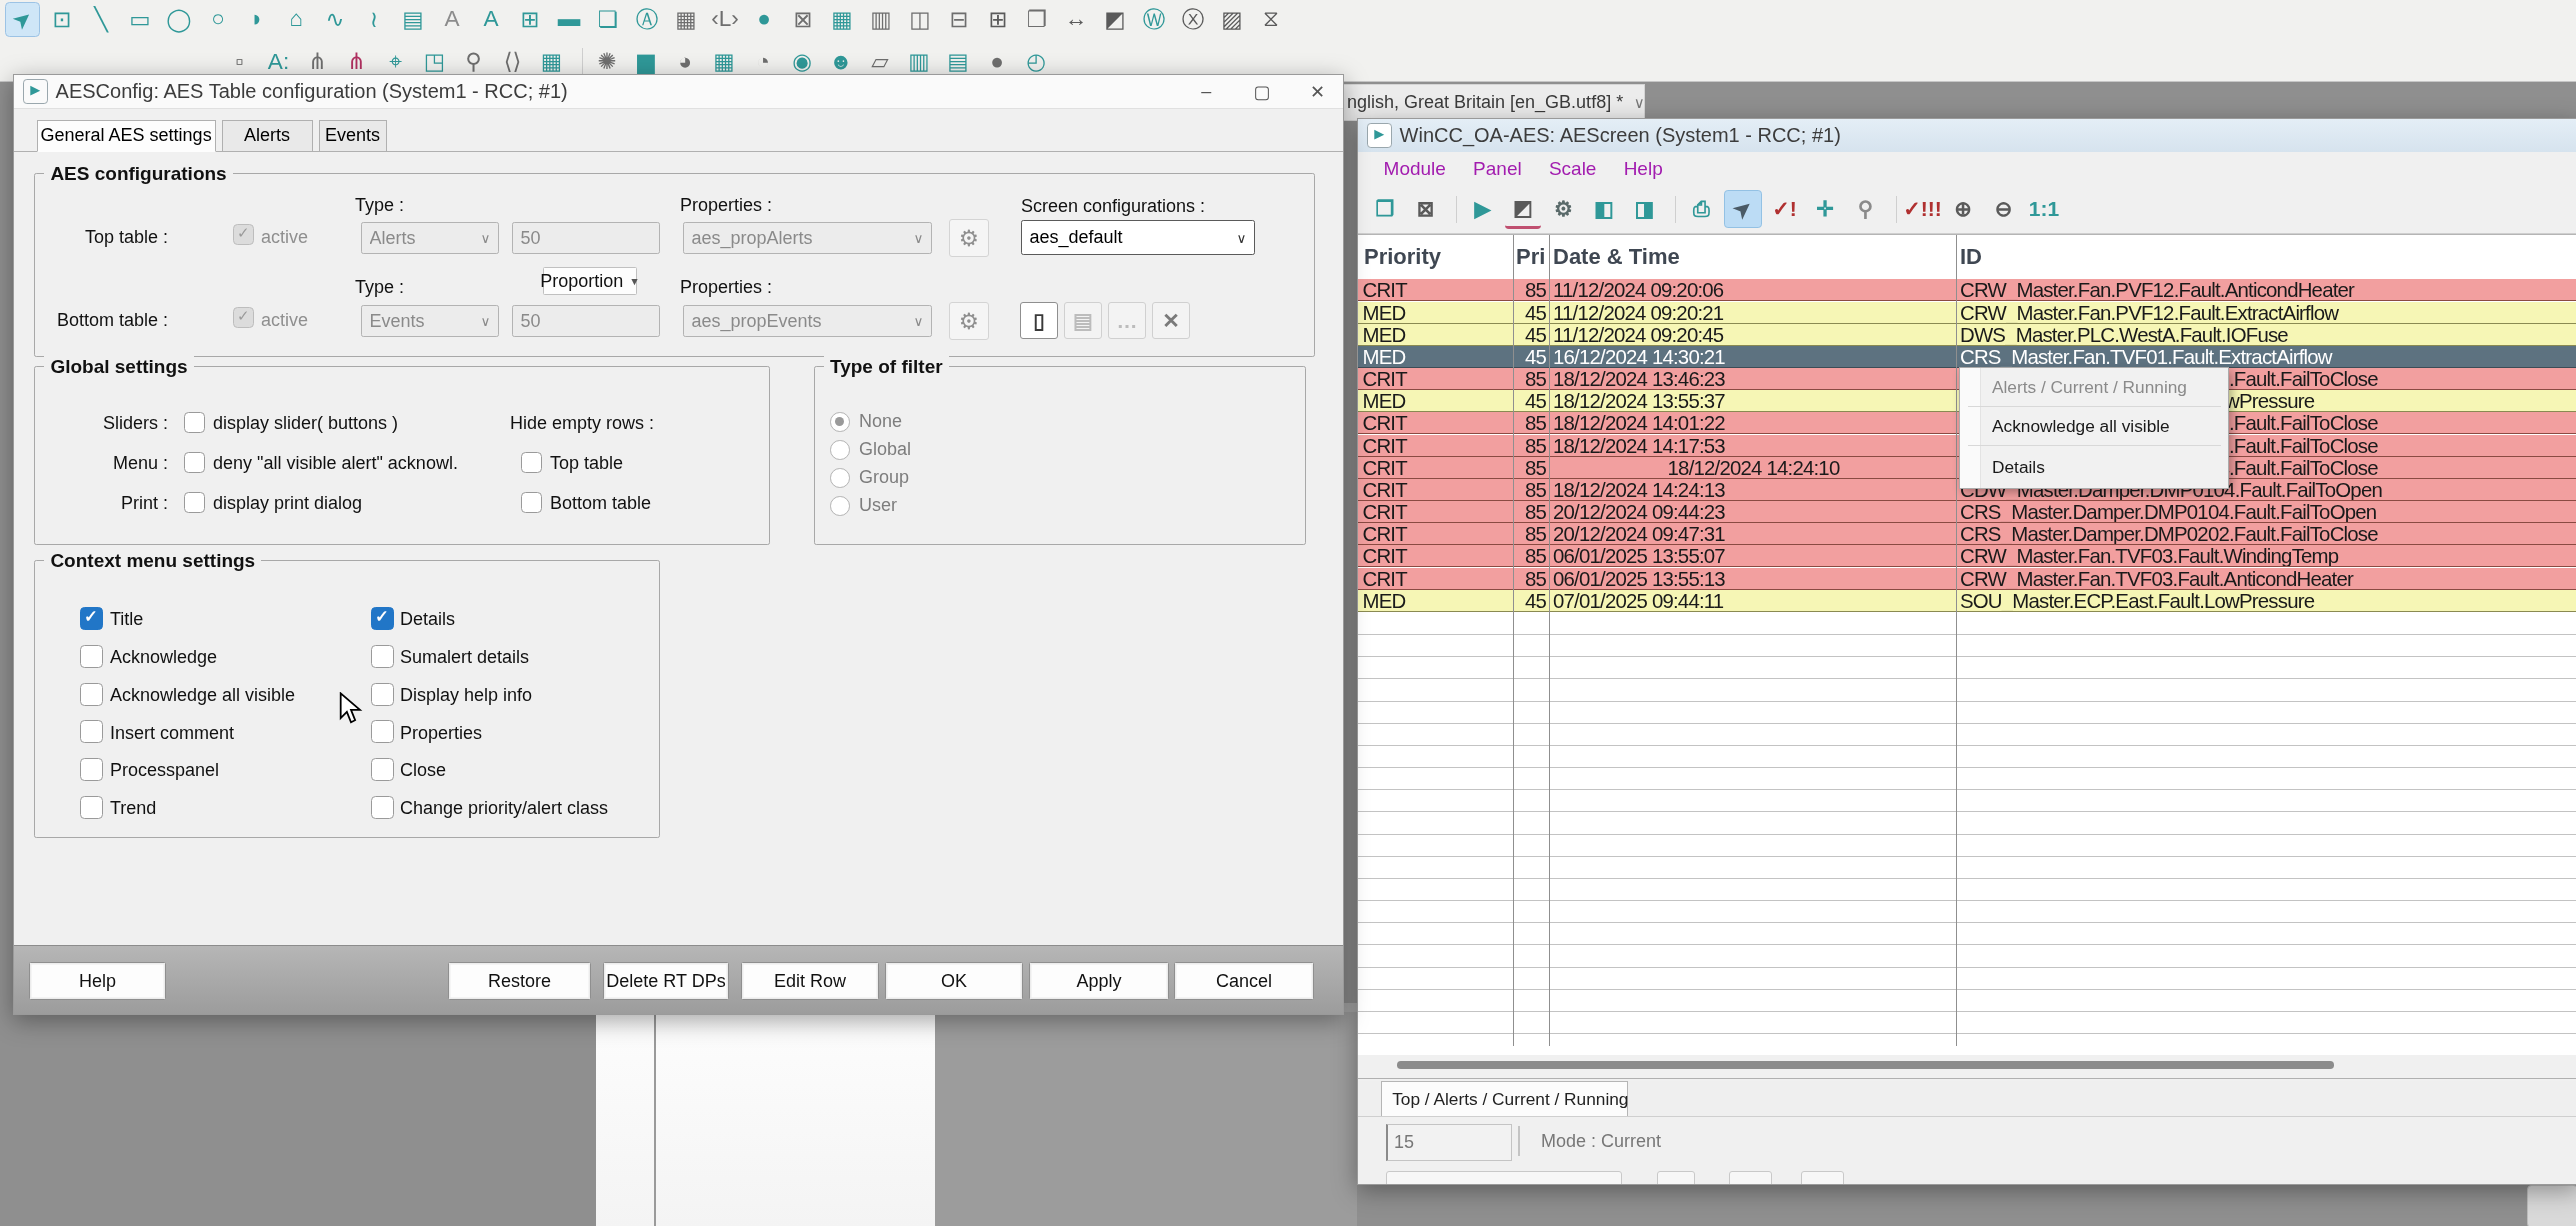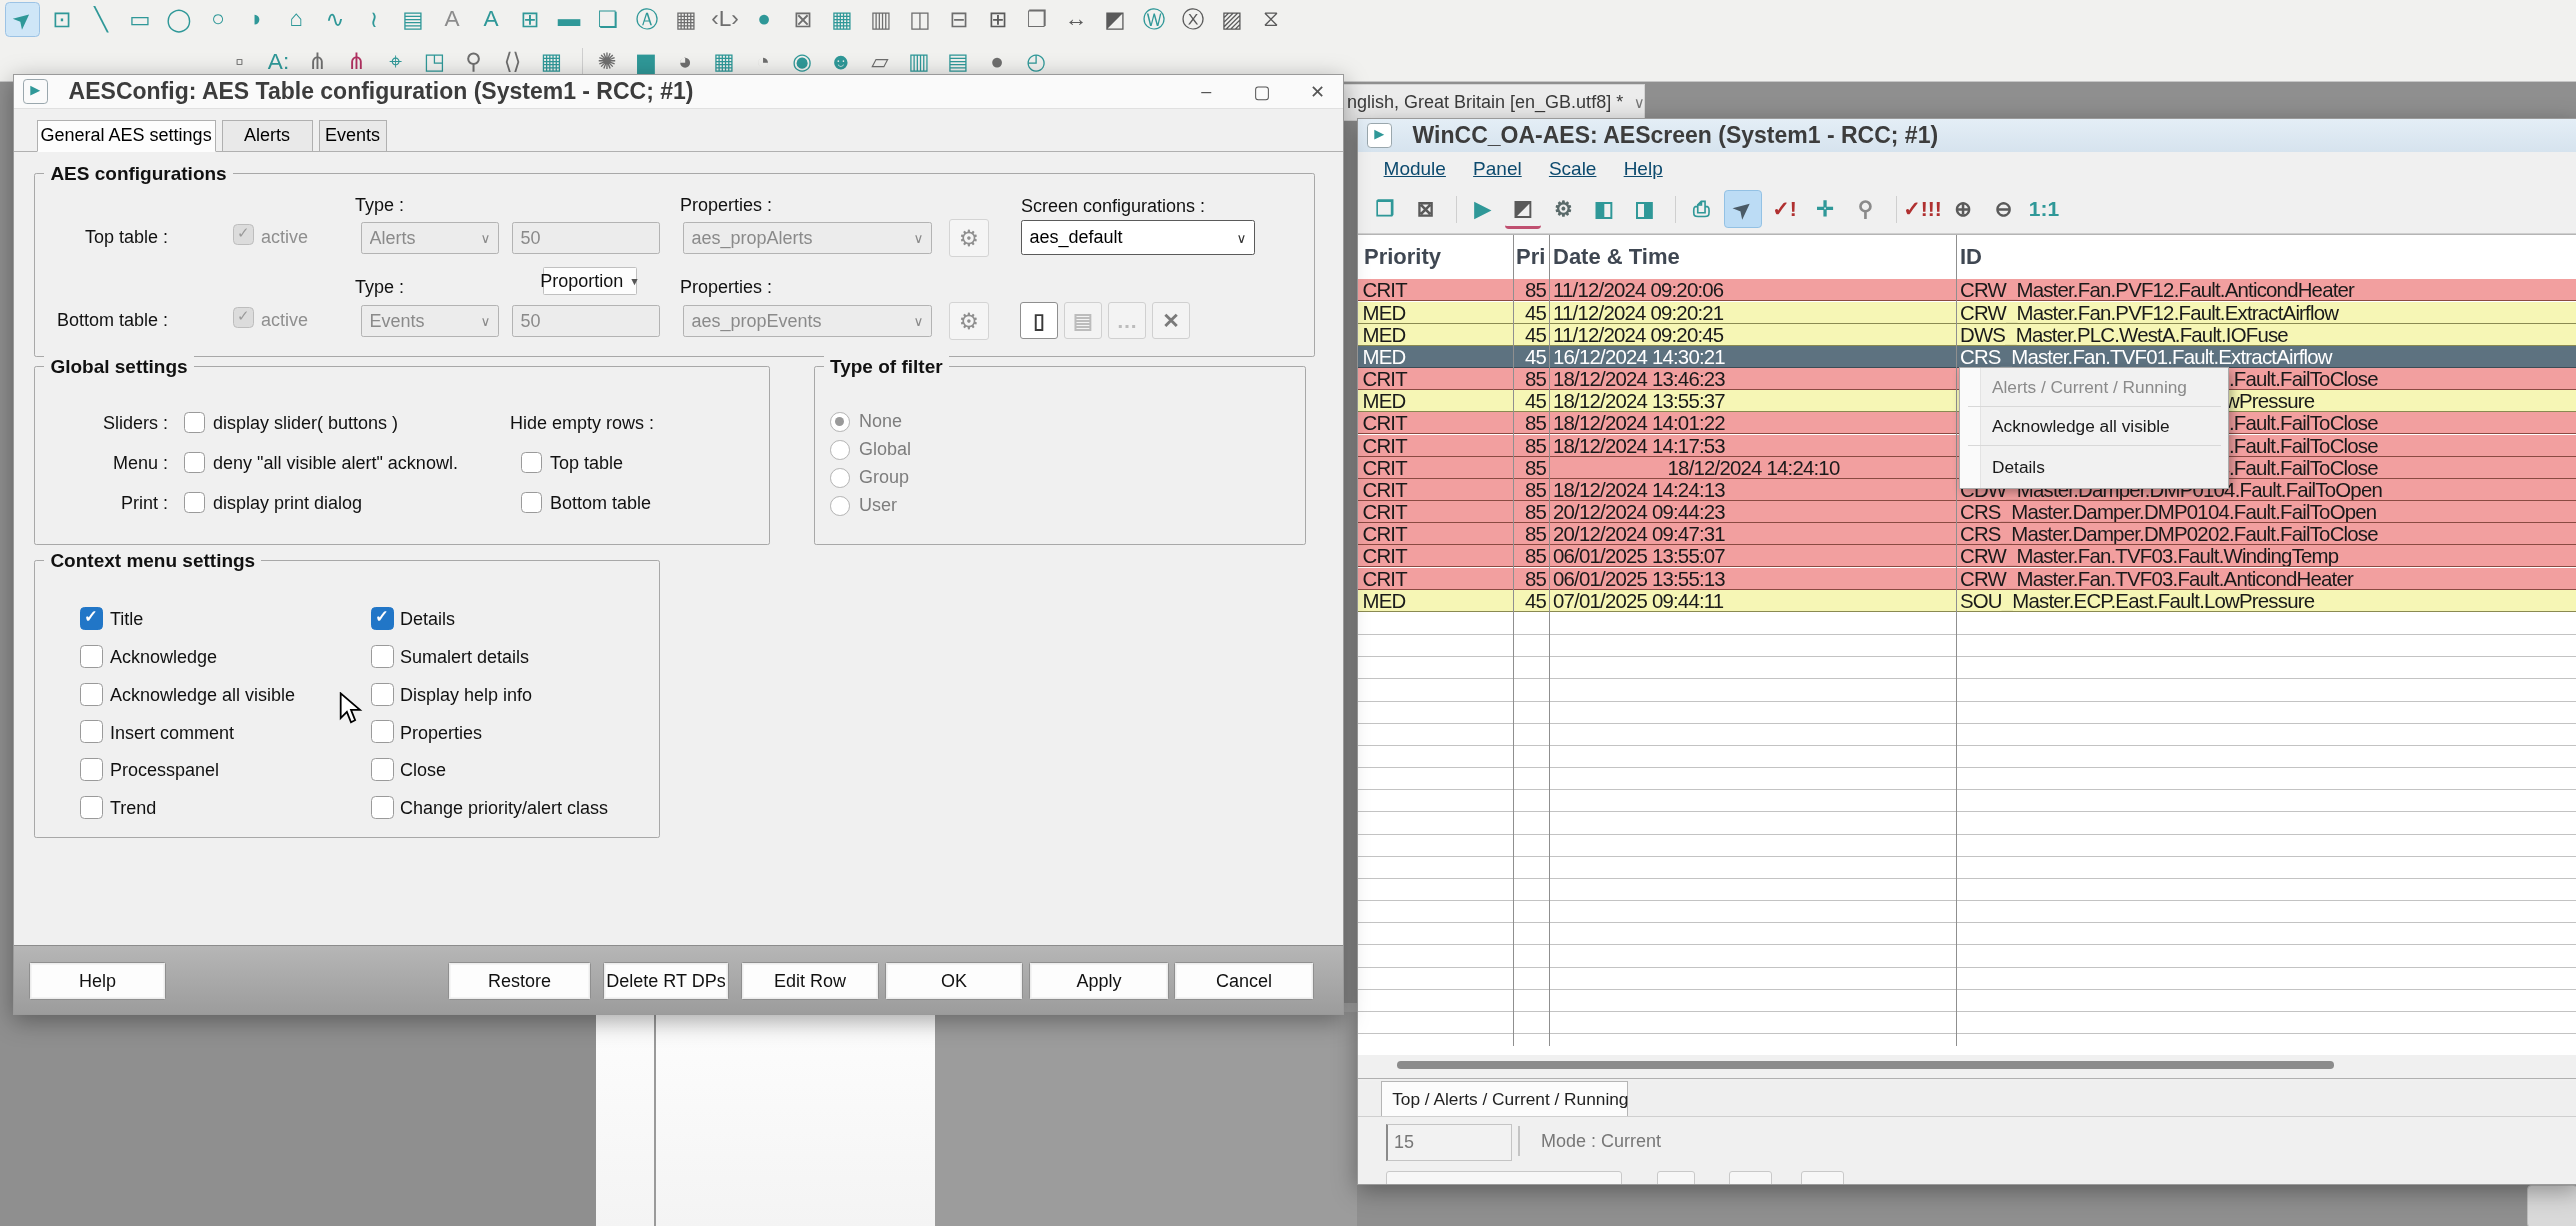--- a/index.html
+++ b/index.html
@@ -12,21 +12,21 @@
   .chip{width:33px;height:33px;margin-right:6px;display:flex;align-items:center;justify-content:center;
         font-size:22.6px;border-radius:4.5px;flex:0 0 auto;}
   .chip.active{background:#cfe6f7;border:0.8px solid #9cc3e5;}
   .sep-v{width:1.5px;height:27px;background:#cfcfcf;margin:0 7.5px;flex:0 0 auto;}
   
   .window{background:#f0f0f0;border:0.8px solid #9a9a9a;box-shadow:0 6px 22.6px rgba(0,0,0,.35);}
   .titlebar{position:absolute;left:0;top:0;right:0;height:33px;display:flex;align-items:center;
             border-bottom:0.8px solid #e0e0e0;}
   .titleicon{width:22.6px;height:22.6px;margin-left:9px;border:1.5px solid #9aa7ad;border-radius:3.8px;
              color:#2f9898;font-size:13px;line-height:20.4px;text-align:center;flex:0 0 auto;}
-  .titletext{margin-left:21px;font-size:23px;color:#3c3c3c;font-weight:bold;}
+  .titletext{margin-left:8px;font-size:20px;color:#3c3c3c;}
   .tb-btn{width:36px;height:30px;display:flex;align-items:center;justify-content:center;
           font-size:18px;color:#555;}
   
   .gbox{position:absolute;border:0.8px solid #a8a8a8;border-radius:2.3px;}
   .legend{position:absolute;top:-11.3px;left:9px;background:#f0f0f0;padding:0 6px;
           font-weight:bold;font-size:19px;color:#111;}
   .lbl{position:absolute;font-size:18px;color:#111;white-space:nowrap;}
   .lbl-d{color:#8f8f8f;}
   .lbl-r{text-align:right;}
   
@@ -47,21 +47,21 @@
   .radio{position:absolute;width:19.6px;height:19.6px;border:1.5px solid #b3b3b3;border-radius:50%;background:#fff;box-sizing:border-box;}
   .radio.sel::after{content:"";position:absolute;left:3.8px;top:3.8px;width:9px;height:9px;border-radius:50%;background:#9a9a9a;}
   .btn{position:absolute;height:36px;background:#fdfdfd;border:0.8px solid #8f8f8f;border-radius:1.5px;
        box-shadow:inset 0 0 0 1.5px #ececec;display:flex;align-items:center;justify-content:center;
        font-size:18px;color:#111;}
   .iconbtn{position:absolute;width:38px;height:36px;background:#f5f5f5;border:0.8px solid #d4d4d4;border-radius:3px;
        display:flex;align-items:center;justify-content:center;font-size:22.6px;}
   
   #aescreen .menubar{position:absolute;left:0;top:33px;right:0;height:33px;background:#f0f0f0;
        border-bottom:0.8px solid #dcdcdc;display:flex;align-items:center;padding-left:12px;}
-  .menu-item{font-size:19px;color:#0c4a6e;padding:0 13.6px;text-decoration:underline;}
+  .menu-item{font-size:19px;color:#a21caf;padding:0 13.6px;}
   #aescreen .toolbar2{position:absolute;left:0;top:66px;right:0;height:48px;background:#f0f0f0;
        border-bottom:0.8px solid #cfcfcf;display:flex;align-items:center;padding-left:9px;}
   .chip2{width:36px;height:36px;margin-right:4.5px;display:flex;align-items:center;justify-content:center;
         font-size:21px;border-radius:3.8px;flex:0 0 auto;font-weight:bold;position:relative;}
   .chip2.active{background:#bcdcf5;border:0.8px solid #93c1e4;}
   .hcell{position:absolute;font-weight:bold;font-size:22px;color:#3f4752;white-space:nowrap;}
   .trow{position:absolute;left:0;width:1221px;overflow:hidden;}
   .tcell{position:absolute;top:0;bottom:0;font-size:20.4px;font-weight:normal;letter-spacing:-0.8px;
          white-space:nowrap;overflow:hidden;line-height:22px;}
   .gridline{position:absolute;left:0;width:1221px;height:0.8px;background:#c3c3c3;}

